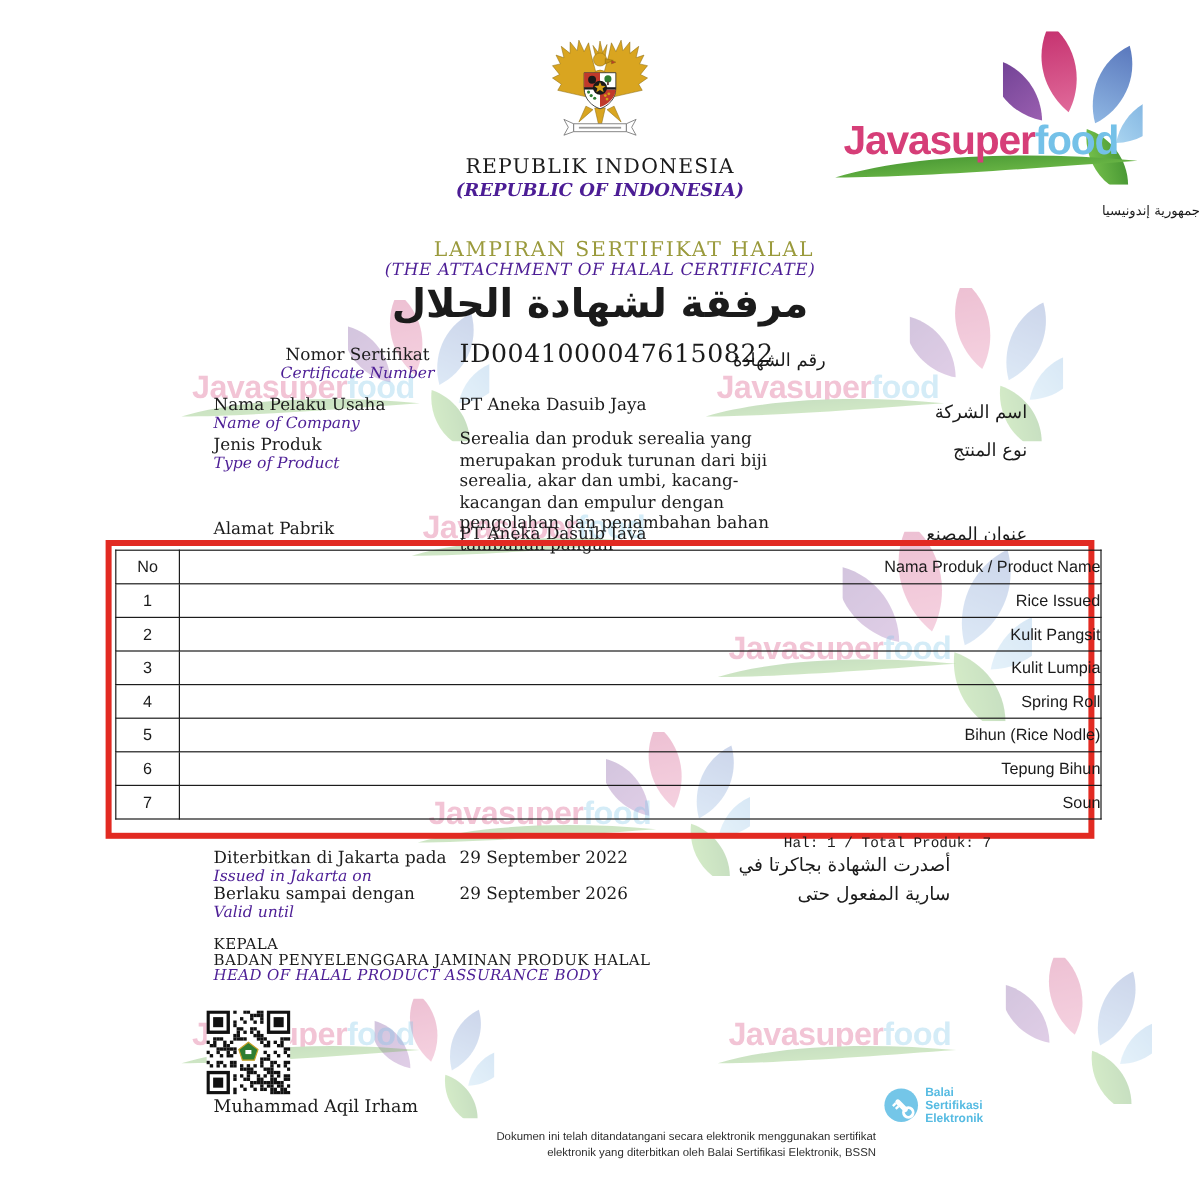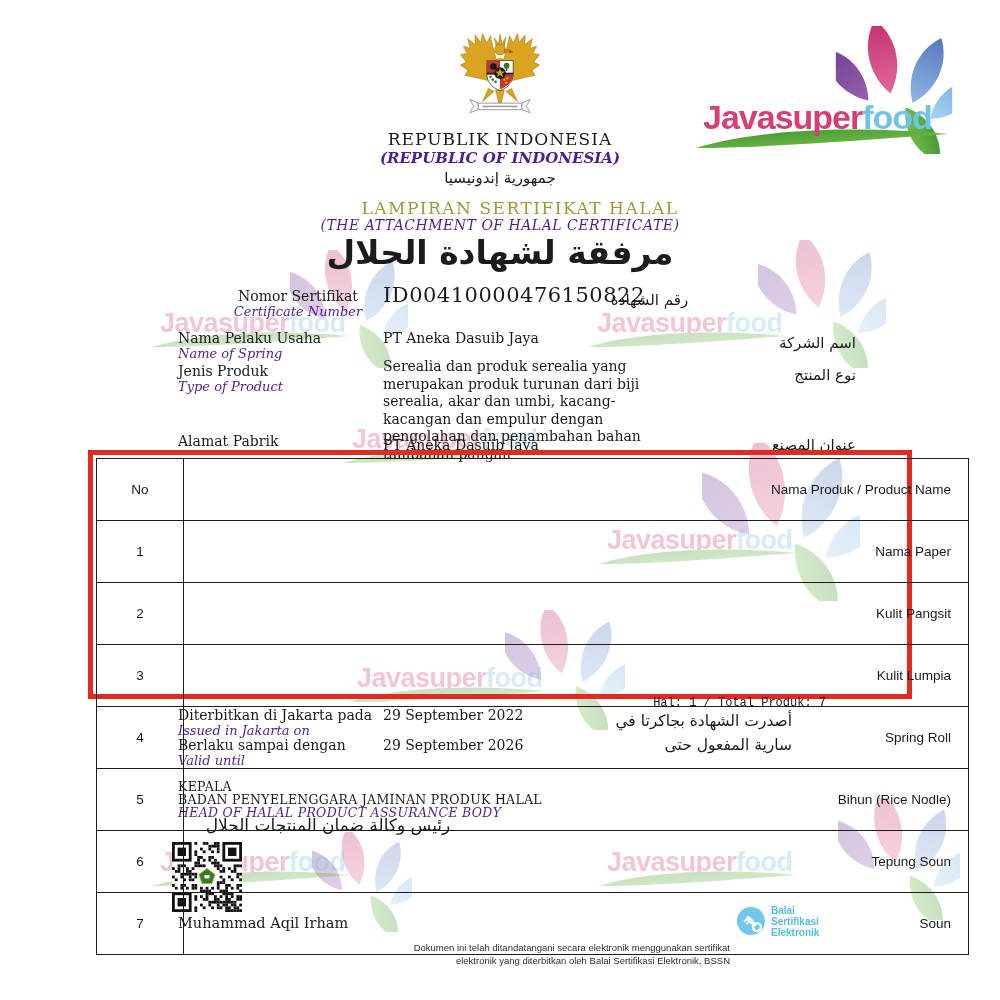--- a/index.html
+++ b/index.html
@@ -9,21 +9,21 @@
   .ctr{left:0;width:1000px;text-align:center;}
   .green{color:#4c1d95;}
   .olive{color:#9a9a3c;}
   .it{font-style:italic;}
   .bold{font-weight:bold;}
   .ar{font-family:"DejaVu Sans",sans-serif;direction:rtl;unicode-bidi:embed;}
 
   
   .country{top:129px;font-size:17px;letter-spacing:1px;}
   .country-en{top:149px;font-size:15px;}
-  .country-ar{top:169px;font-size:15px;}
+  .country-ar{top:169px;font-size:11px;text-align:right;}
   .doc-title{top:198px;font-size:17px;letter-spacing:1.5px;padding-left:20px;}
   .doc-title-en{top:217px;font-size:14px;letter-spacing:.5px;}
   .doc-title-ar{top:233px;font-size:33px;font-weight:bold;}
 
   
   .numlabel{left:228px;top:288px;width:140px;text-align:center;font-size:14px;}
   .numlabel-en{left:228px;top:304px;width:140px;text-align:center;font-size:13px;}
   .certnum{left:383px;top:283px;font-size:21px;letter-spacing:.5px;}
   .numlabel-ar{left:592px;top:291px;width:115px;text-align:center;font-size:15px;}
 
@@ -31,21 +31,21 @@
   .flabel{left:178px;font-size:14px;}
   .fsub{left:178px;font-size:13px;}
   .fvalue{left:383px;font-size:14px;}
   .fpara{left:383px;width:295px;font-size:14px;line-height:17.6px;}
   .far{left:688px;width:168px;text-align:right;font-size:15px;}
 
   
   .redbox{left:88px;top:450px;width:814px;height:239px;border:5px solid #e22a22;background:transparent;z-index:6;}
   .ptable{left:96px;top:458px;z-index:7;border-collapse:collapse;font-family:"Liberation Sans",sans-serif;
           font-size:13.5px;color:#1a1a1a;}
-  .ptable td{border:1.5px solid #1c1c1c;height:27px;padding:17px;background:transparent;}
+  .ptable td{border:1.5px solid #1c1c1c;height:27px;padding:0;background:transparent;}
   .ptable td.no{width:52px;text-align:center;}
   .ptable td.nm{width:754px;padding-left:13px;text-align:right;}
 
   .pagination{left:648px;top:696px;width:178px;text-align:right;font-size:12px;z-index:7;font-family:Liberation Mono, monospace;}
 
   
   .dlabel{left:178px;font-size:14px;}
   .dsub{left:178px;font-size:13px;}
   .dvalue{left:383px;font-size:14px;}
   .dar{left:598px;width:194px;text-align:right;font-size:15.5px;line-height:24px;}
@@ -239,21 +239,21 @@
   <div class="abs ctr doc-title olive" style="z-index:1">LAMPIRAN SERTIFIKAT HALAL</div>
   <div class="abs ctr doc-title-en green it" style="z-index:1">(THE ATTACHMENT OF HALAL CERTIFICATE)</div>
   <div class="abs ctr doc-title-ar ar" style="z-index:1">مرفقة لشهادة الحلال</div>
 
   <div class="abs numlabel" style="z-index:1">Nomor Sertifikat</div>
   <div class="abs numlabel-en green it" style="z-index:1">Certificate Number</div>
   <div class="abs certnum" style="z-index:1">ID00410000476150822</div>
   <div class="abs numlabel-ar ar" style="z-index:1">رقم الشهادة</div>
 
   <div class="abs flabel" style="top:330px;z-index:1">Nama Pelaku Usaha</div>
-  <div class="abs fsub green it" style="top:346px;z-index:1">Name of Spring</div>
+  <div class="abs fsub green it" style="top:346px;z-index:1">Name of Company</div>
   <div class="abs fvalue" style="top:330px;z-index:1">PT Aneka Dasuib Jaya</div>
   <div class="abs far ar" style="top:334px;z-index:1">اسم الشركة</div>
 
   <div class="abs flabel" style="top:363px;z-index:1">Jenis Produk</div>
   <div class="abs fsub green it" style="top:379px;z-index:1">Type of Product</div>
   <div class="abs fpara" style="top:358px;z-index:1">Serealia dan produk serealia yang merupakan produk turunan dari biji serealia, akar dan umbi, kacang-kacangan dan empulur dengan pengolahan dan penambahan bahan tambahan pangan</div>
   <div class="abs far ar" style="top:366px;z-index:1">نوع المنتج</div>
 
   <div class="abs flabel" style="top:433px;z-index:1">Alamat Pabrik</div>
   <div class="abs fvalue" style="top:437px;z-index:1">PT Aneka Dasuib Jaya</div>
@@ -261,41 +261,41 @@
 
   <div class="abs redbox"></div>
   <table class="abs ptable">
     <tbody>
       <tr>
         <td class="no">No</td>
         <td class="nm">Nama Produk / Product Name</td>
       </tr>
       <tr>
           <td class="no">1</td>
-          <td class="nm">Nama Paper</td>
+          <td class="nm">Rice Issued</td>
         </tr>
       <tr>
           <td class="no">2</td>
           <td class="nm">Kulit Pangsit</td>
         </tr>
       <tr>
           <td class="no">3</td>
           <td class="nm">Kulit Lumpia</td>
         </tr>
       <tr>
           <td class="no">4</td>
           <td class="nm">Spring Roll</td>
         </tr>
       <tr>
           <td class="no">5</td>
           <td class="nm">Bihun (Rice Nodle)</td>
         </tr>
       <tr>
           <td class="no">6</td>
-          <td class="nm">Tepung Soun</td>
+          <td class="nm">Tepung Bihun</td>
         </tr>
       <tr>
           <td class="no">7</td>
           <td class="nm">Soun</td>
         </tr>
     </tbody>
   </table>
 
   <div class="abs pagination">Hal: 1 / Total Produk: 7</div>
 
@@ -305,21 +305,20 @@
   <div class="abs dar ar" style="top:709px;z-index:1">أصدرت الشهادة بجاكرتا في</div>
 
   <div class="abs dlabel" style="top:737px;z-index:1">Berlaku sampai dengan</div>
   <div class="abs dsub green it" style="top:753px;z-index:1">Valid until</div>
   <div class="abs dvalue" style="top:737px;z-index:1">29 September 2026</div>
   <div class="abs dar ar" style="top:733px;z-index:1">سارية المفعول حتى</div>
 
   <div class="abs sig1" style="z-index:1">KEPALA</div>
   <div class="abs sig2" style="z-index:1">BADAN PENYELENGGARA JAMINAN PRODUK HALAL</div>
   <div class="abs sig3 green it" style="z-index:1">HEAD OF HALAL PRODUCT ASSURANCE BODY</div>
-  <div class="abs sig-ar ar" style="z-index:1">رئيس وكالة ضمان المنتجات الحلال</div>
 
   <div class="abs qrwrap">
     <svg id="qr" width="70" height="70" viewBox="0 0 70 70">
         <rect x="0" y="0" width="70" height="70" fill="#fff"></rect>
         <rect x="0" y="25.2" width="2.8" height="2.8" fill="#111"></rect>
         <rect x="0" y="33.599999999999994" width="2.8" height="2.8" fill="#111"></rect>
         <rect x="0" y="42" width="2.8" height="2.8" fill="#111"></rect>
         <rect x="2.8" y="28" width="2.8" height="2.8" fill="#111"></rect>
         <rect x="2.8" y="36.4" width="2.8" height="2.8" fill="#111"></rect>
         <rect x="2.8" y="44.8" width="2.8" height="2.8" fill="#111"></rect>

